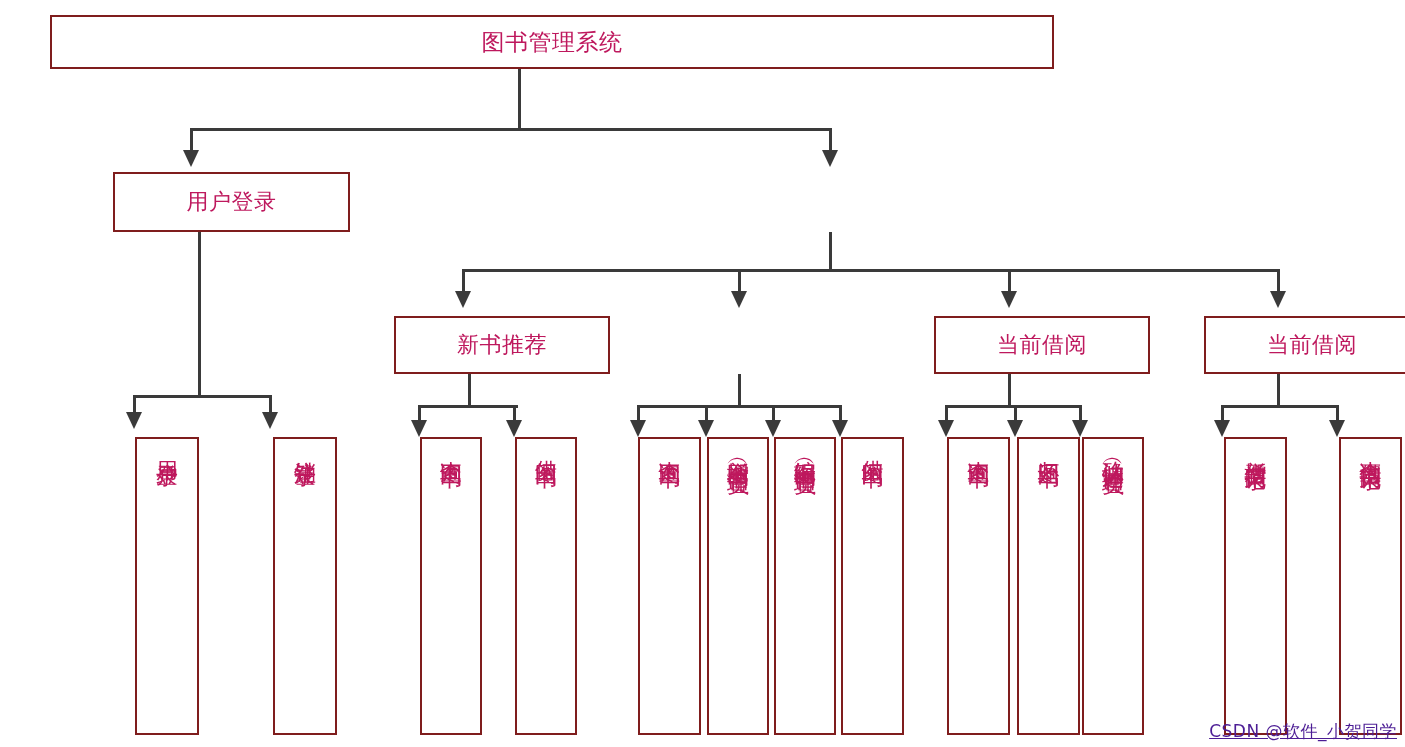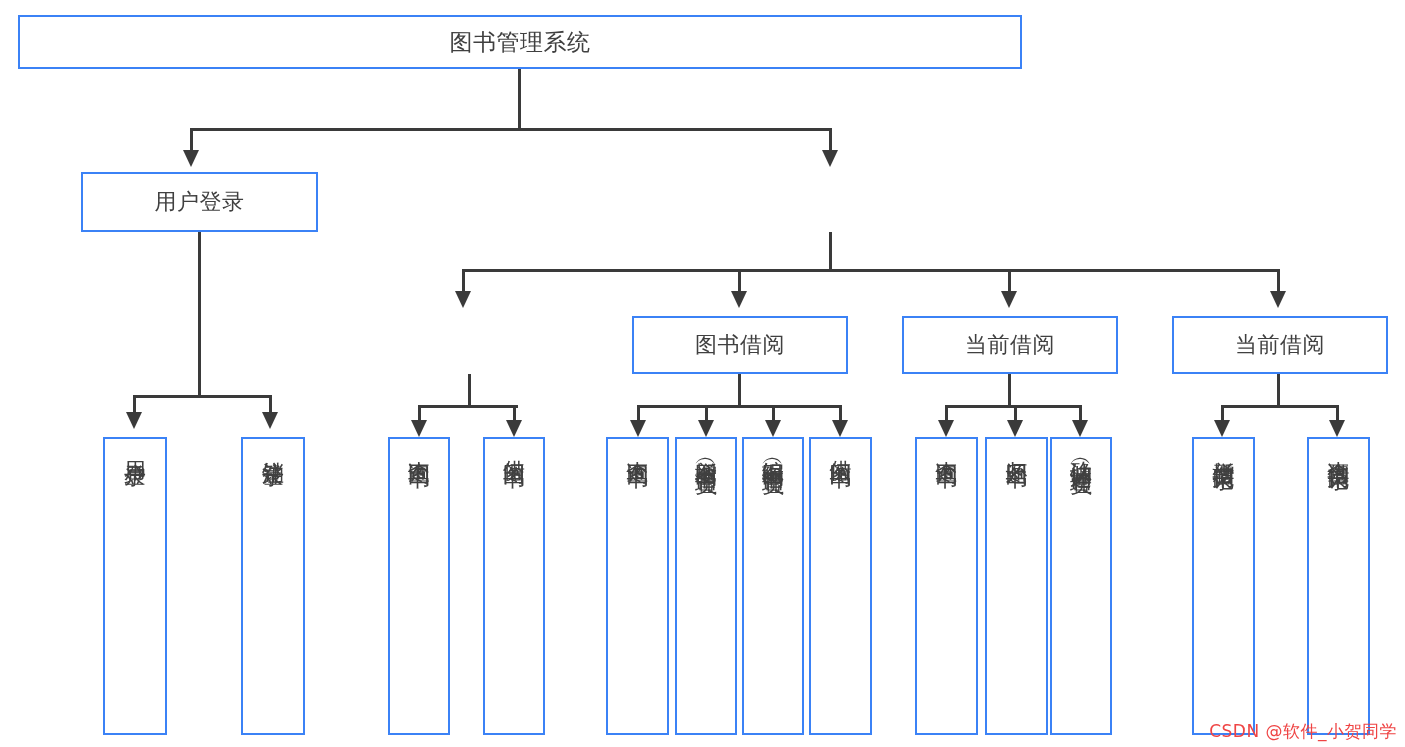--- a/index.html
+++ b/index.html
@@ -13,26 +13,27 @@
     width: 1405px;
     height: 747px;
     background: #ffffff;
     font-family: "DejaVu Sans", "Liberation Sans", sans-serif;
     overflow: hidden;
   }
   
   .node {
     position: absolute;
     box-sizing: border-box;
-    border: 2px solid #3b82f6;
+    border: 2px solid #7f1d1d;
     background: #ffffff;
     display: flex;
     align-items: center;
     justify-content: center;
-    color: #404040;
+    color: #be185d;
+    margin-left: 32px;
   }
   .node .label {
     text-align: center;
     line-height: 1.15;
     letter-spacing: 0.5px;
   }
   
   .node-root .label { font-size: 23px; }
   
   .node-mid .label { font-size: 22px; }
@@ -66,24 +67,25 @@
     border-left: 8px solid transparent;
     border-right: 8px solid transparent;
     border-top: 17px solid #3a3a3a;
   }
   
   #watermark {
     position: absolute;
     right: 8px;
     bottom: 4px;
     font-size: 17px;
-    color: #ef4444;
+    color: #4c1d95;
     letter-spacing: 0.5px;
     white-space: nowrap;
     user-select: none;
+    text-decoration: underline;
   }
 </style>
 </head>
 <body>
 
 <div id="canvas">
 
   <div class="node node-root" style="left:18px; top:15px; width:1004px; height:54px;">
     <span class="label">图书管理系统</span>
   </div>
@@ -112,22 +114,22 @@
   <div class="edge edge-h" style="left:462px; top:269px; width:818px; height:3px;"></div>
   <div class="edge edge-v" style="left:462px; top:269px; width:3px; height:24px;"></div>
   <div class="arrow" style="left:455px; top:291px;"></div>
   <div class="edge edge-v" style="left:738px; top:269px; width:3px; height:24px;"></div>
   <div class="arrow" style="left:731px; top:291px;"></div>
   <div class="edge edge-v" style="left:1008px; top:269px; width:3px; height:24px;"></div>
   <div class="arrow" style="left:1001px; top:291px;"></div>
   <div class="edge edge-v" style="left:1277px; top:269px; width:3px; height:24px;"></div>
   <div class="arrow" style="left:1270px; top:291px;"></div>
 
-  <div class="node node-mid" style="left:632px; top:316px; width:216px; height:58px;">
-    <span class="label">图书借阅</span>
+  <div class="node node-mid" style="left:362px; top:316px; width:216px; height:58px;">
+    <span class="label">新书推荐</span>
   </div>
   <div class="node node-mid" style="left:902px; top:316px; width:216px; height:58px;">
     <span class="label">当前借阅</span>
   </div>
   <div class="node node-mid" style="left:1172px; top:316px; width:216px; height:58px;">
     <span class="label">当前借阅</span>
   </div>
 
   <div class="edge edge-v" style="left:468px; top:374px; width:3px; height:33px;"></div>
   <div class="edge edge-h" style="left:418px; top:405px; width:100px; height:3px;"></div>

